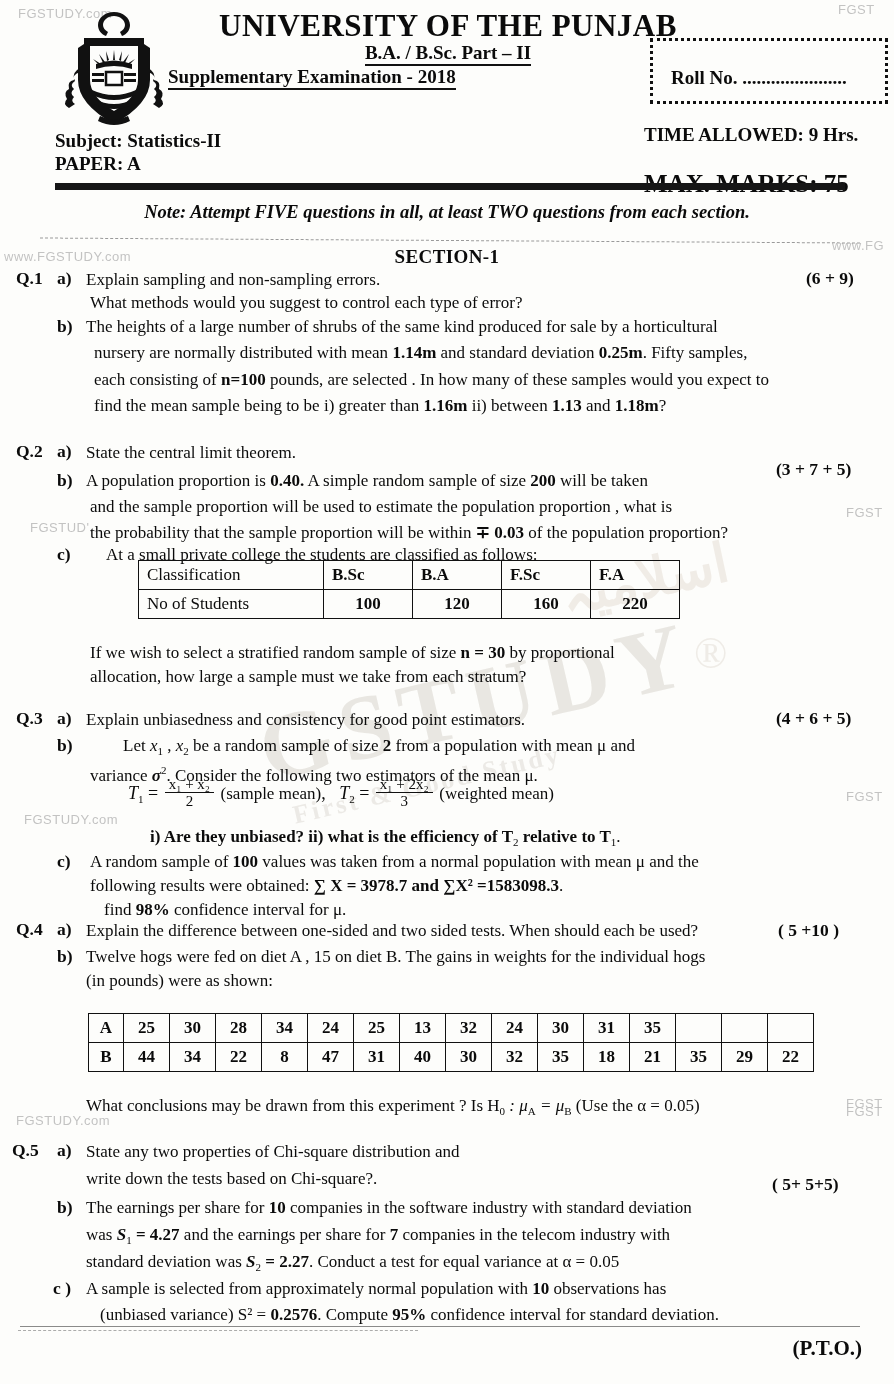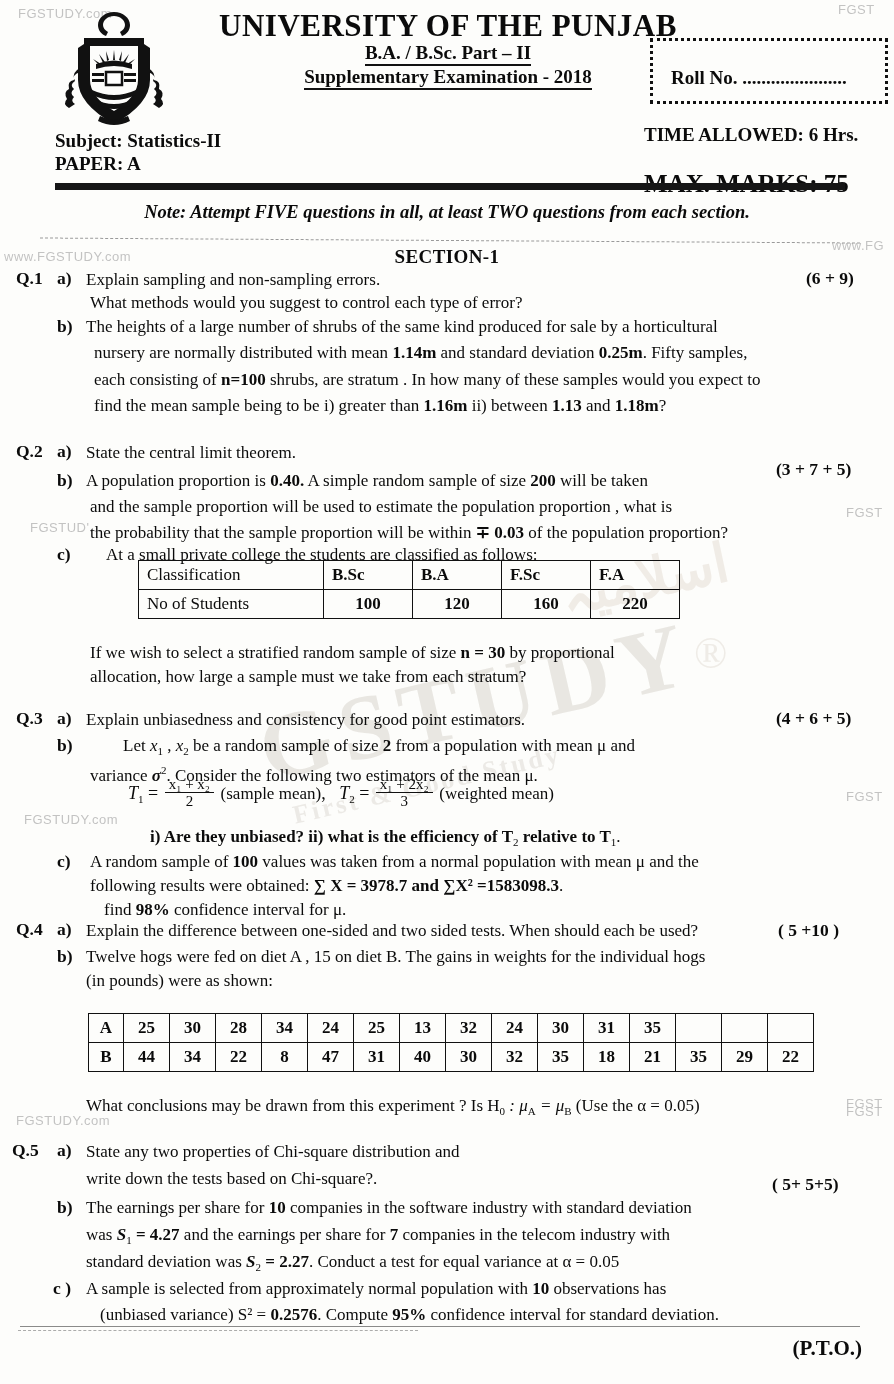--- a/index.html
+++ b/index.html
@@ -26,21 +26,21 @@
       transform:rotate(-12deg);white-space:nowrap;pointer-events:none;}
   .reg-wm{position:absolute;color:#efece7;font-size:44px;pointer-events:none;}
 
   
   .crest{position:absolute;left:60px;top:8px;width:108px;height:122px;}
   .uni-title{position:absolute;left:168px;top:8px;width:560px;text-align:center;
      font-weight:bold;font-size:31px;letter-spacing:.5px;}
   .sub1{position:absolute;left:168px;top:42px;width:560px;text-align:center;
      font-weight:bold;font-size:19px;}
   .sub1 span,.sub2 span{border-bottom:2px solid #111;padding-bottom:1px;}
-  .sub2{position:absolute;left:168px;top:66px;width:560px;text-align:center;
+  .sub2{position:absolute;left:168px;top:66px;width:560px;text-align:left;
      font-weight:bold;font-size:19px;}
 
   .rollbox{position:absolute;left:650px;top:38px;width:232px;height:60px;
      border:3px dotted #111;}
   .rolltext{position:absolute;left:18px;top:26px;font-weight:bold;font-size:19px;
      white-space:nowrap;}
 
   .time{position:absolute;left:644px;top:124px;font-weight:bold;font-size:19px;white-space:nowrap;}
   .marks{position:absolute;left:644px;top:148px;font-weight:bold;font-size:25px;white-space:nowrap;margin-top:22px;}
 
@@ -152,21 +152,21 @@
   </div>
 
   <div class="uni-title">UNIVERSITY OF THE PUNJAB</div>
   <div class="sub1"><span>B.A. / B.Sc. Part – II</span></div>
   <div class="sub2"><span>Supplementary Examination - 2018</span></div>
 
   <div class="rollbox">
     <div class="rolltext">Roll No. ......................</div>
   </div>
 
-  <div class="time">TIME ALLOWED: 6 Hrs.</div>
+  <div class="time">TIME ALLOWED: 9 Hrs.</div>
   <div class="marks">MAX. MARKS: 75</div>
 
   <div class="subject">Subject: Statistics-II</div>
   <div class="paper">PAPER: A</div>
 
   <div class="rule"></div>
 
   <div class="note">Note:  Attempt FIVE questions in all, at least TWO questions from each section.</div>
 
   <div class="dashline"></div>
@@ -174,21 +174,21 @@
 
   <div class="qlabel" style="left:16px;top:268px;">Q.1</div>
   <div class="part" style="left:57px;top:268px;">a)</div>
   <div class="marksr" style="left:806px;top:268px;">(6 + 9)</div>
   <div class="body" style="left:86px;top:268px;">Explain sampling and non-sampling errors.</div>
   <div class="body" style="left:90px;top:291px;">What methods would you suggest to control each type of error?</div>
 
   <div class="part" style="left:57px;top:316px;">b)</div>
   <div class="body" style="left:86px;top:315px;">The heights of a large number of shrubs of the same kind produced for sale by a horticultural</div>
   <div class="body" style="left:94px;top:341px;"><span>nursery are normally distributed with mean </span><b class="n">1.14m</b><span> and standard deviation </span><b class="n">0.25m</b><span>.  Fifty samples,</span></div>
-  <div class="body" style="left:94px;top:368px;"><span>each consisting of </span><b class="n">n=100</b><span> shrubs, are stratum . In how many of these samples would you expect to</span></div>
+  <div class="body" style="left:94px;top:368px;"><span>each consisting of </span><b class="n">n=100</b><span> pounds, are selected . In how many of these samples would you expect to</span></div>
   <div class="body" style="left:94px;top:394px;"><span>find  the mean sample being to be  i) greater than </span><b class="n">1.16m</b><span>  ii) between </span><b class="n">1.13</b><span> and </span><b class="n">1.18m</b><span>?</span></div>
 
   <div class="qlabel" style="left:16px;top:441px;">Q.2</div>
   <div class="part" style="left:57px;top:441px;">a)</div>
   <div class="marksr" style="left:776px;top:459px;">(3 + 7 + 5)</div>
   <div class="body" style="left:86px;top:441px;">State the central limit theorem.</div>
 
   <div class="part" style="left:57px;top:470px;">b)</div>
   <div class="body" style="left:86px;top:469px;"><span>A population proportion is </span><b class="n">0.40.</b><span> A simple random sample of size </span><b class="n">200</b><span> will be taken</span></div>
   <div class="body" style="left:90px;top:495px;">and the sample proportion will be used to estimate the population proportion , what is</div>

